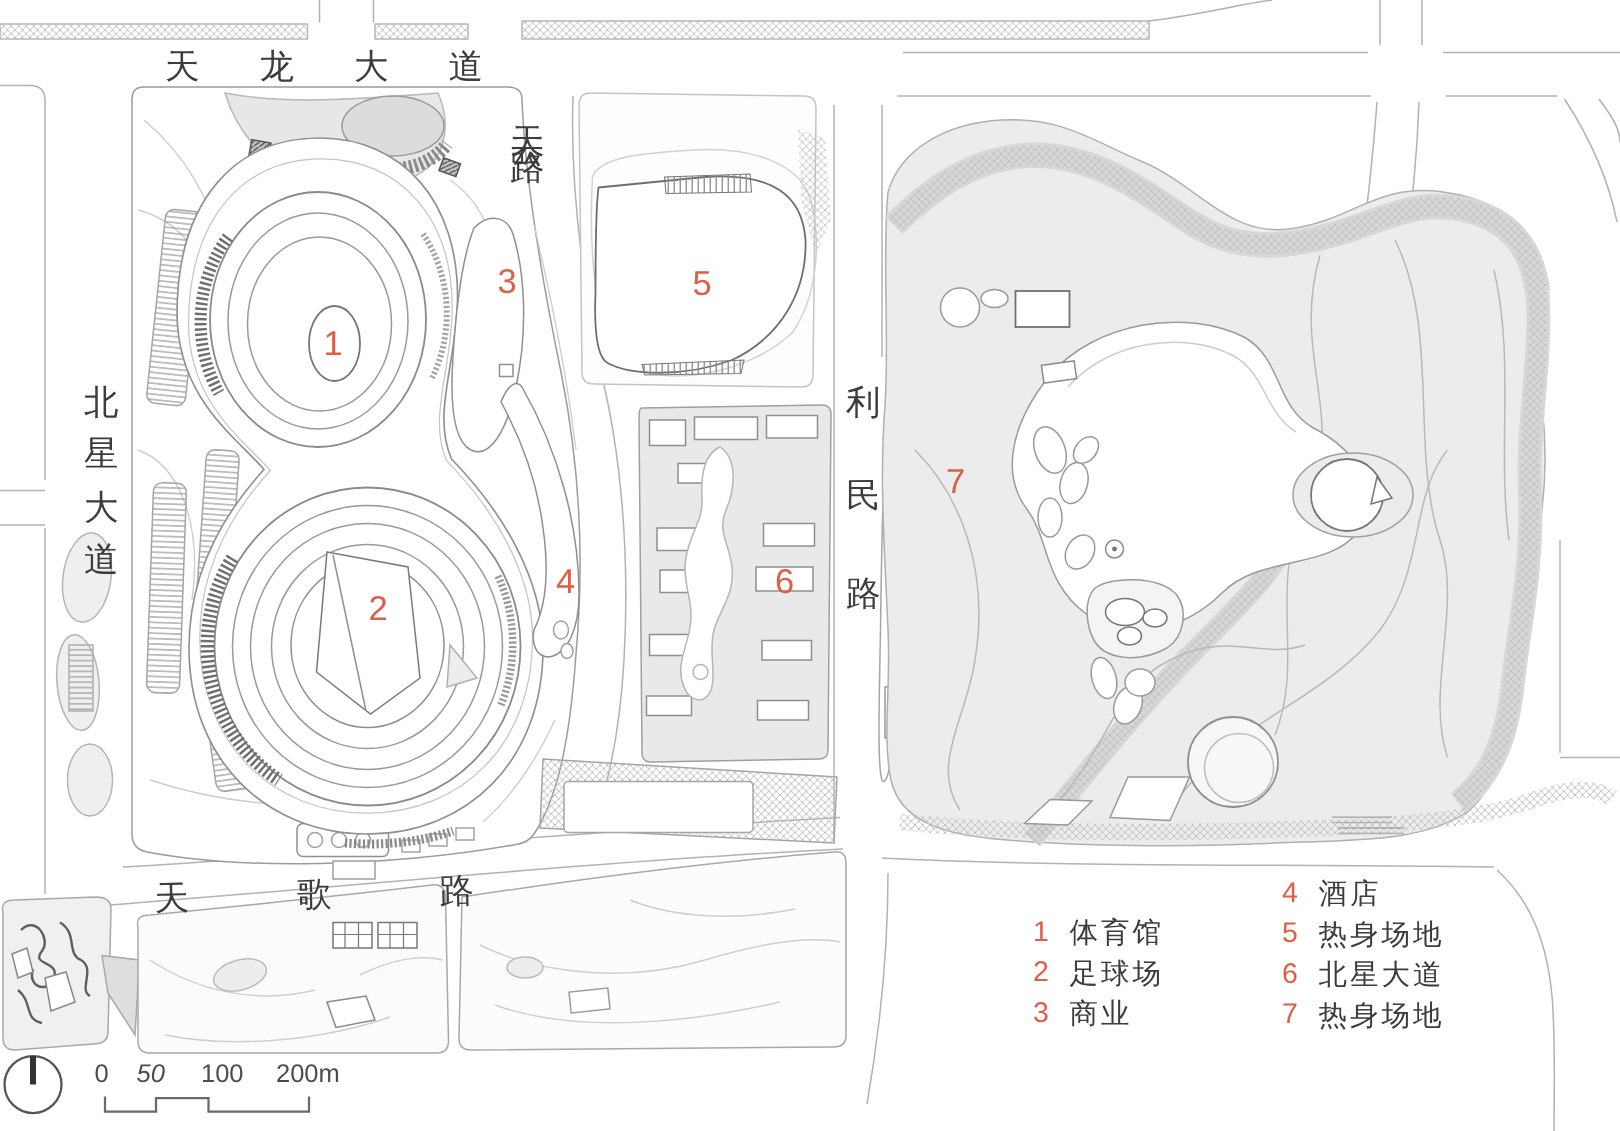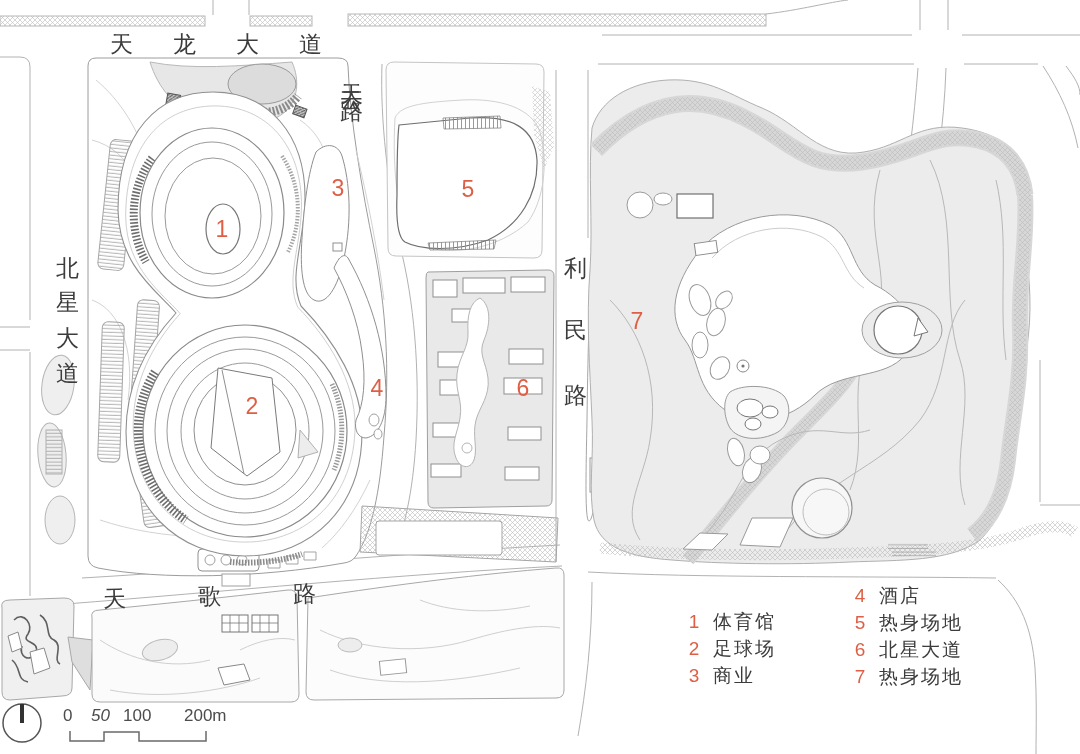--- a/index.html
+++ b/index.html
@@ -379,16 +379,16 @@
     <span class="llabel">北星大道</span>
   </div>
   <div class="lrow">
     <span class="lnum">7</span>
     <span class="llabel">热身场地</span>
   </div>
 </div>
 
 <span class="scale-num" style="left:63px;top:707px;">0</span>
 <span class="scale-num" style="left:91px;top:707px;font-style:italic;">50</span>
-<span class="scale-num" style="left:123px;top:707px;">100</span>
+<span class="scale-num" style="left:134px;top:707px;">100</span>
 <span class="scale-num" style="left:184px;top:707px;">200m</span>
 
 </div>
 
 </body></html>

